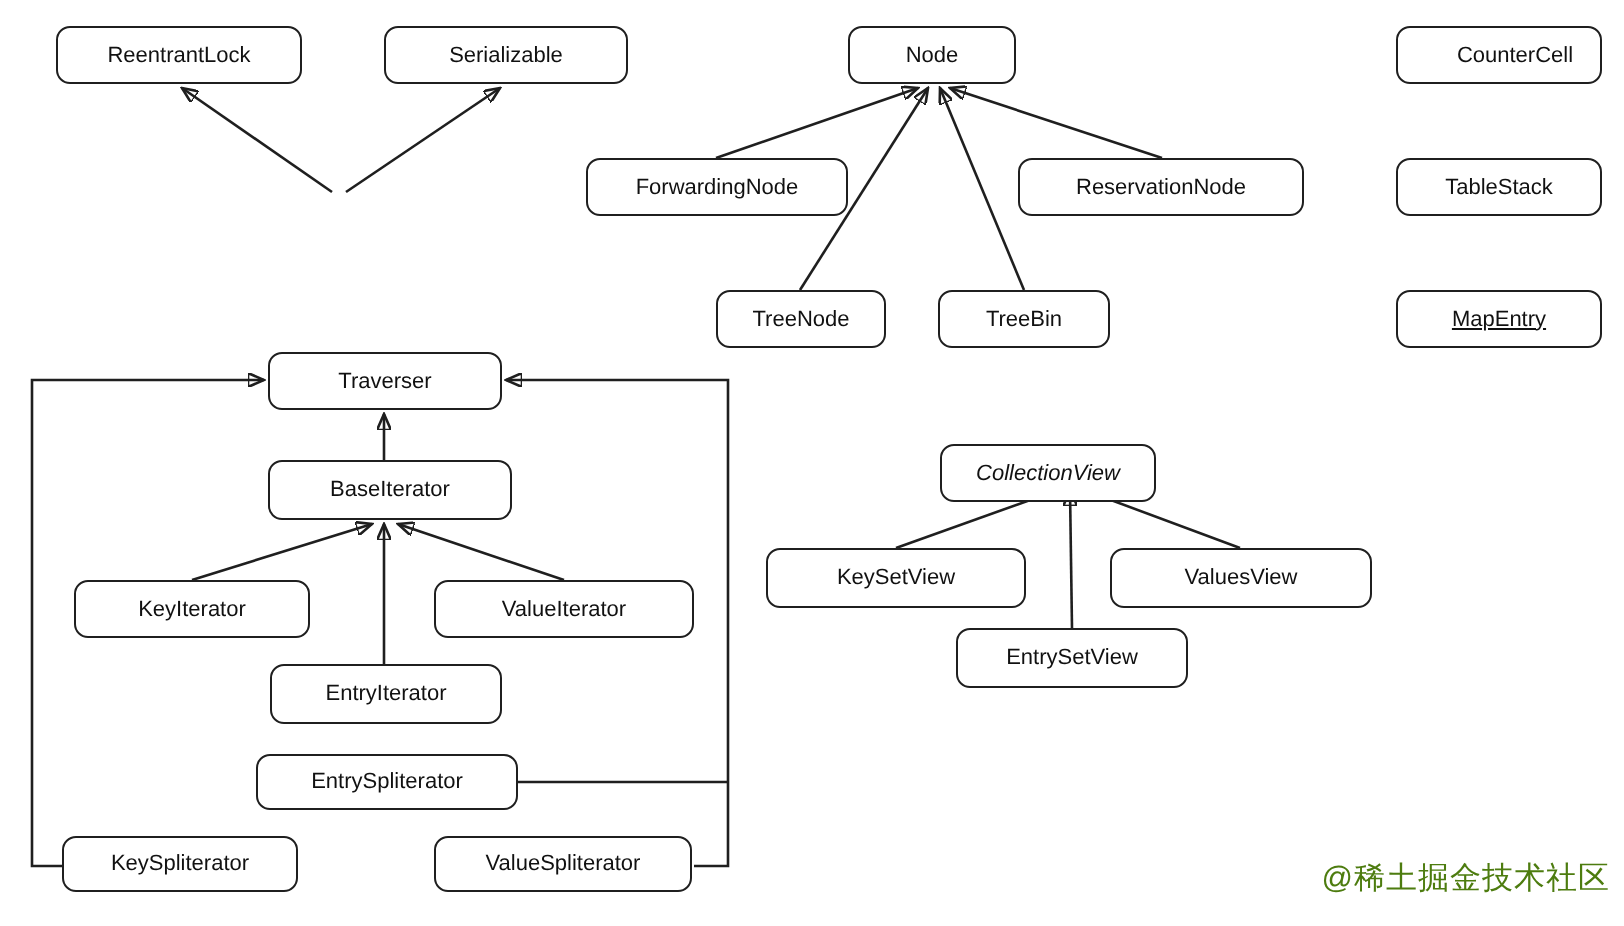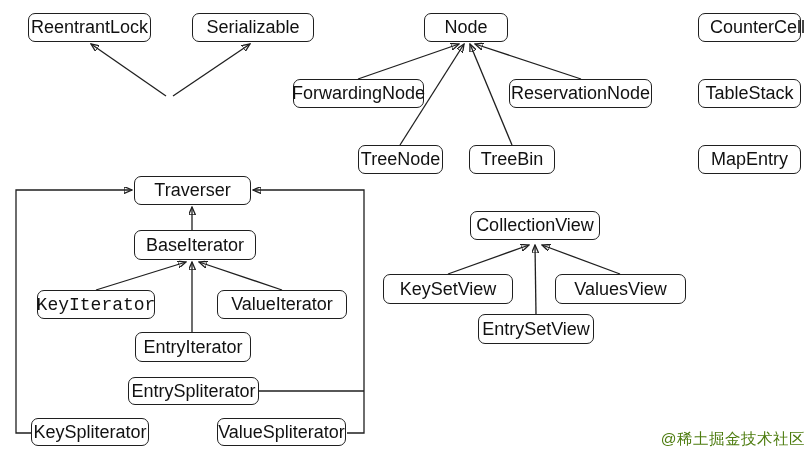--- a/index.html
+++ b/index.html
@@ -29,21 +29,21 @@
   }
   .classbox {
     position: absolute;
     box-sizing: border-box;
     background: #ffffff;
     border: 1.5px solid #1f1f1f;
     border-radius: 7px;
     display: flex;
     align-items: center;
     justify-content: center;
-    font-size: 18px;
+    font-size: 11px;
     color: #111111;
     white-space: nowrap;
     z-index: 2;
   }
   .watermark {
     position: absolute;
     right: 7px;
     top: 429px;
     font-size: 15.5px;
     color: #4d7c0f;
@@ -102,50 +102,50 @@
   <div class="classbox" style="left:469px; top:145px; width:86px;  height:29px;">
       <span>TreeBin</span>
     </div>
 
   <div class="classbox" style="left:698px; top:13px;  width:103px; height:29px;padding-left:16px;">
       <span>CounterCell</span>
     </div>
   <div class="classbox" style="left:698px; top:79px;  width:103px; height:29px;">
       <span>TableStack</span>
     </div>
-  <div class="classbox" style="left:698px; top:145px; width:103px; height:29px;">
+  <div class="classbox" style="left:698px; top:145px; width:103px; height:29px;text-decoration:underline;">
       <span>MapEntry</span>
     </div>
 
   <div class="classbox" style="left:134px; top:176px; width:117px; height:29px;">
       <span>Traverser</span>
     </div>
   <div class="classbox" style="left:134px; top:230px; width:122px; height:30px;">
       <span>BaseIterator</span>
     </div>
-  <div class="classbox" style="left:37px;  top:290px; width:118px; height:29px;font-family:Liberation Mono, monospace;">
+  <div class="classbox" style="left:37px;  top:290px; width:118px; height:29px;">
       <span>KeyIterator</span>
     </div>
   <div class="classbox" style="left:217px; top:290px; width:130px; height:29px;">
       <span>ValueIterator</span>
     </div>
   <div class="classbox" style="left:135px; top:332px; width:116px; height:30px;">
       <span>EntryIterator</span>
     </div>
   <div class="classbox" style="left:128px; top:377px; width:131px; height:28px;">
       <span>EntrySpliterator</span>
     </div>
   <div class="classbox" style="left:31px;  top:418px; width:118px; height:28px;">
       <span>KeySpliterator</span>
     </div>
   <div class="classbox" style="left:217px; top:418px; width:129px; height:28px;align-items:center;">
       <span>ValueSpliterator</span>
     </div>
 
-  <div class="classbox" style="left:470px; top:211px; width:130px; height:29px;">
+  <div class="classbox" style="left:470px; top:222px; width:108px; height:29px;font-style:italic;">
       <span>CollectionView</span>
     </div>
   <div class="classbox" style="left:383px; top:274px; width:130px; height:30px;">
       <span>KeySetView</span>
     </div>
   <div class="classbox" style="left:555px; top:274px; width:131px; height:30px;">
       <span>ValuesView</span>
     </div>
   <div class="classbox" style="left:478px; top:314px; width:116px; height:30px;">
       <span>EntrySetView</span>

